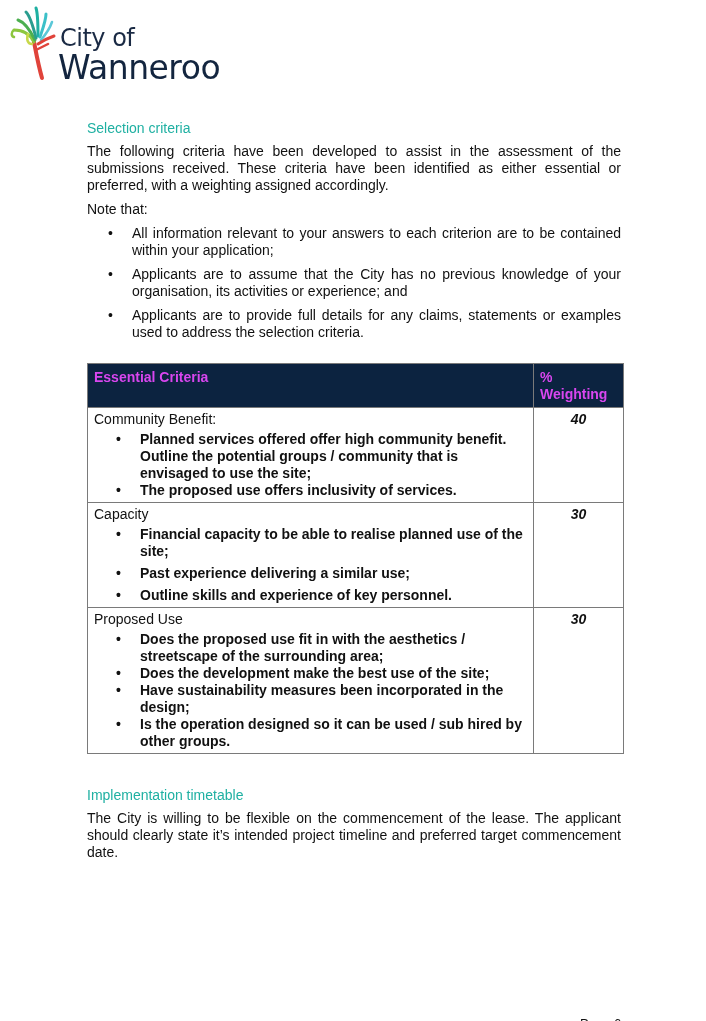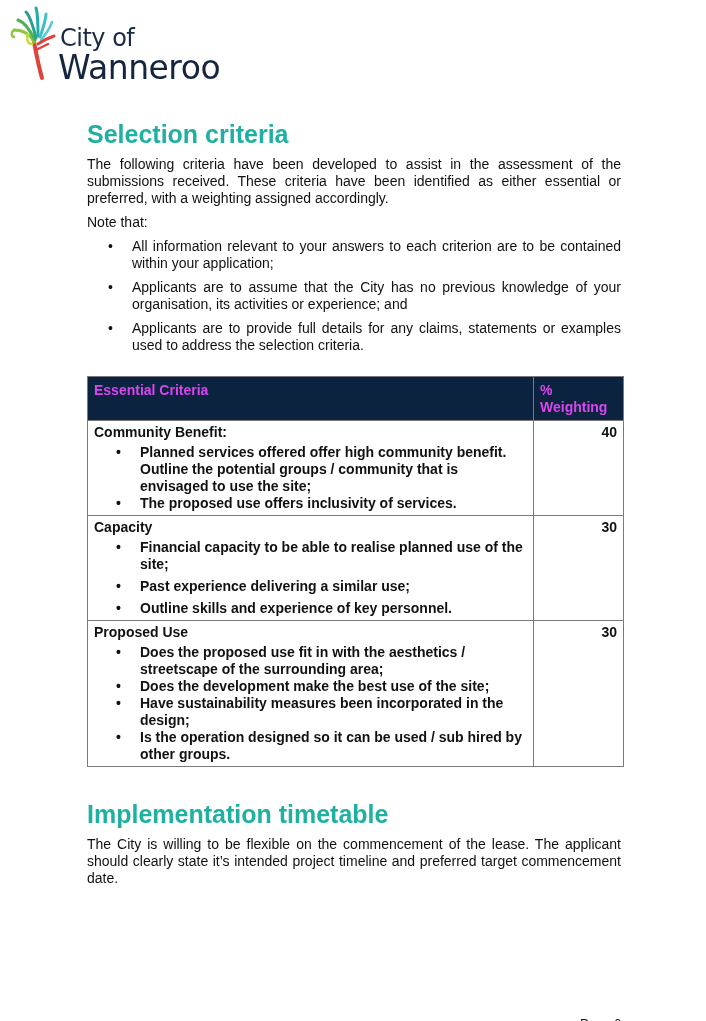--- a/index.html
+++ b/index.html
@@ -12,21 +12,21 @@
   .logo-city {
     position: absolute; left: 52px; top: 20px; font-size: 24px; color: #1a2a44;
     font-family: "DejaVu Sans", sans-serif; letter-spacing: -0.5px;
   }
   .logo-wanneroo {
     position: absolute; left: 50px; top: 44px; font-size: 33px; font-weight: normal; color: #13253f;
     font-family: "DejaVu Sans", sans-serif; letter-spacing: -0.5px;
   }
   .content { position: absolute; left: 87px; top: 120px; width: 534px; }
   h2 {
-    color: #1fb0a2; font-weight: bold; font-size: 25px; margin: 0 0 7px 0;
+    color: #1fb0a2; font-weight: normal; font-size: 14px; margin: 0 0 7px 0;
     font-family: "Liberation Sans", sans-serif;
   }
   p { font-size: 14px; line-height: 17px; margin: 0 0 7px 0; text-align: justify; }
   ul.bullets { list-style: none; padding: 0; margin: 1px 0 22px 0; }
   ul.bullets li {
     position: relative; padding-left: 45px; font-size: 14px; line-height: 17px;
     margin-bottom: 7px; text-align: justify;
   }
   ul.bullets li::before {
     content: "•"; position: absolute; left: 21px; top: 0; font-size: 14px;
@@ -35,22 +35,22 @@
     width: 537px; border-collapse: collapse; margin-top: 0; font-size: 14px;
   }
   table.criteria th {
     background: #0c2340; color: #d946ef; text-align: left; font-weight: bold;
     vertical-align: top; padding: 5px 6px 4px 6px; font-size: 14px; line-height: 17px;
     border: 1px solid #7a7a7a;
   }
   table.criteria td {
     border: 1px solid #7a7a7a; vertical-align: top; padding: 3px 6px 3px 6px; line-height: 17px;
   }
-  td.weight { text-align: right; font-weight: bold; width: 77px; }
-  .crit-title { font-weight: bold; margin-bottom: 3px; }
+  td.weight { text-align: center; font-weight: bold; width: 77px; font-style: italic; }
+  .crit-title { font-weight: normal; margin-bottom: 3px; }
   ul.inner { list-style: none; padding: 0; margin: 0; }
   ul.inner li { position: relative; padding-left: 46px; font-weight: bold; }
   ul.inner li::before { content: "•"; position: absolute; left: 22px; top: 0; }
   ul.inner.spaced li { margin-bottom: 5px; }
   ul.inner.spaced li:last-child { margin-bottom: 0; }
   .impl { margin-top: 33px; }
   .page-number { position: absolute; left: 580px; top: 1016px; font-size: 13px; color: #111; }
 </style>
 </head>
 <body>

